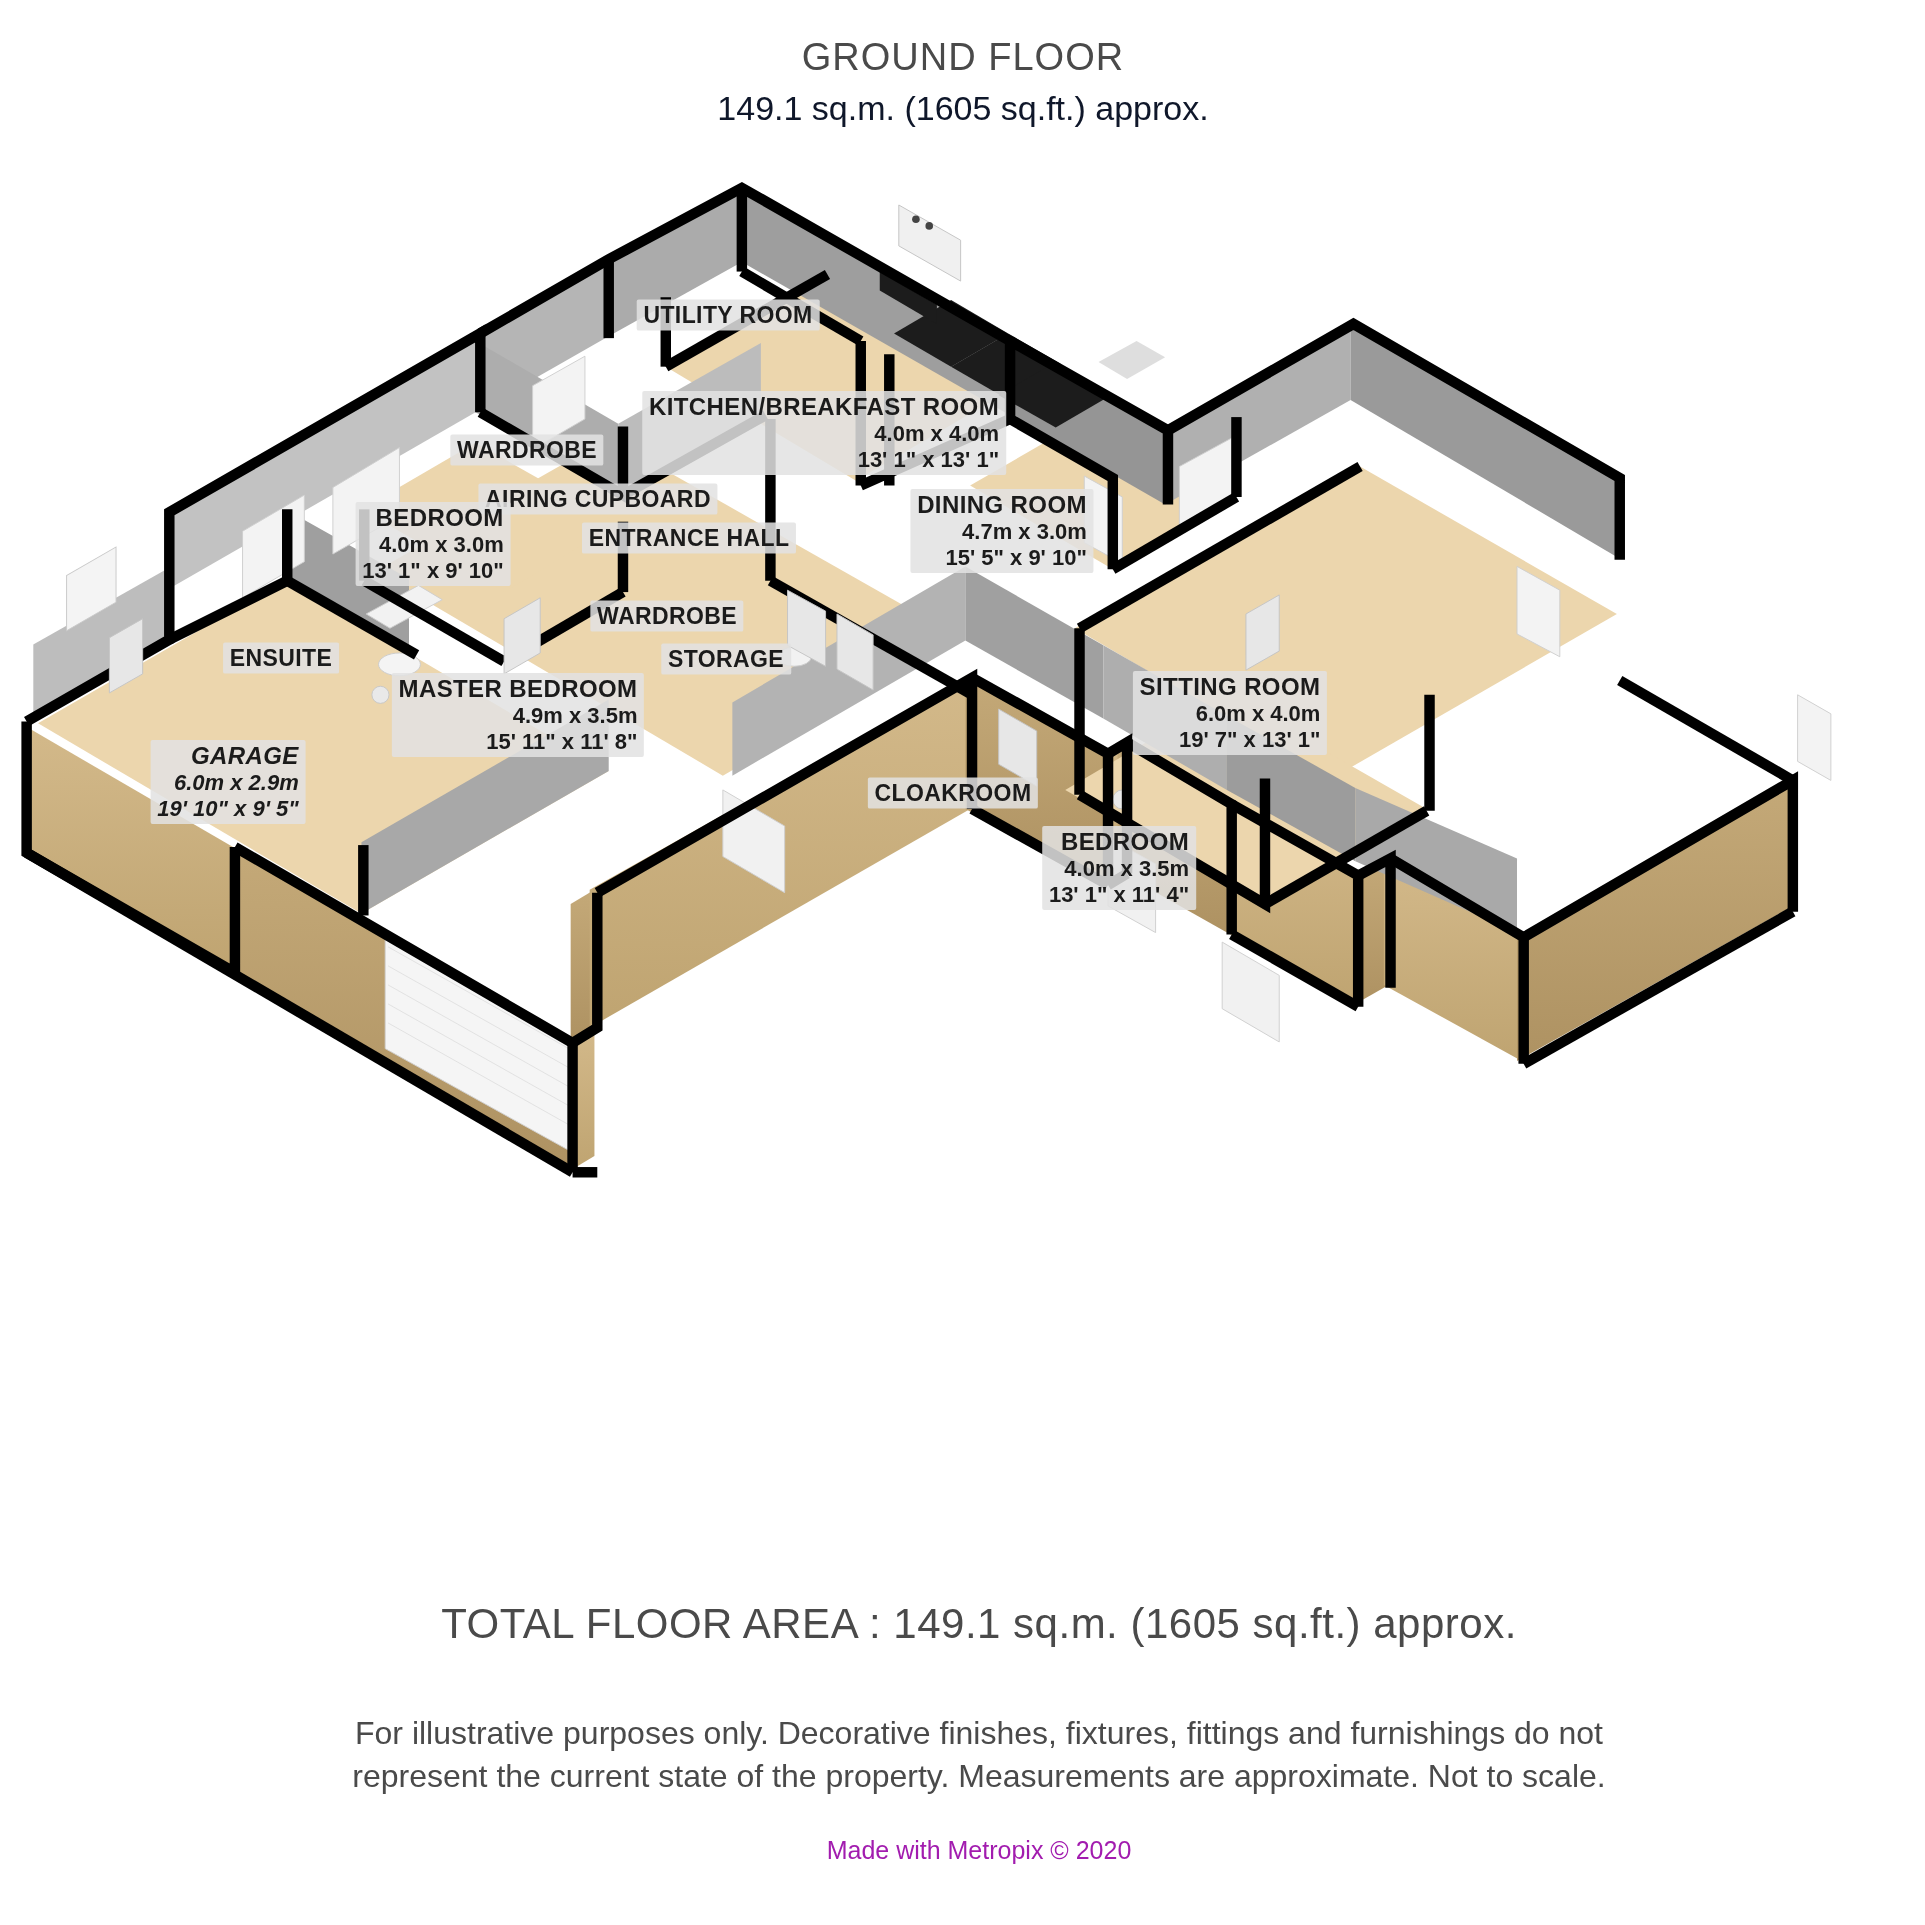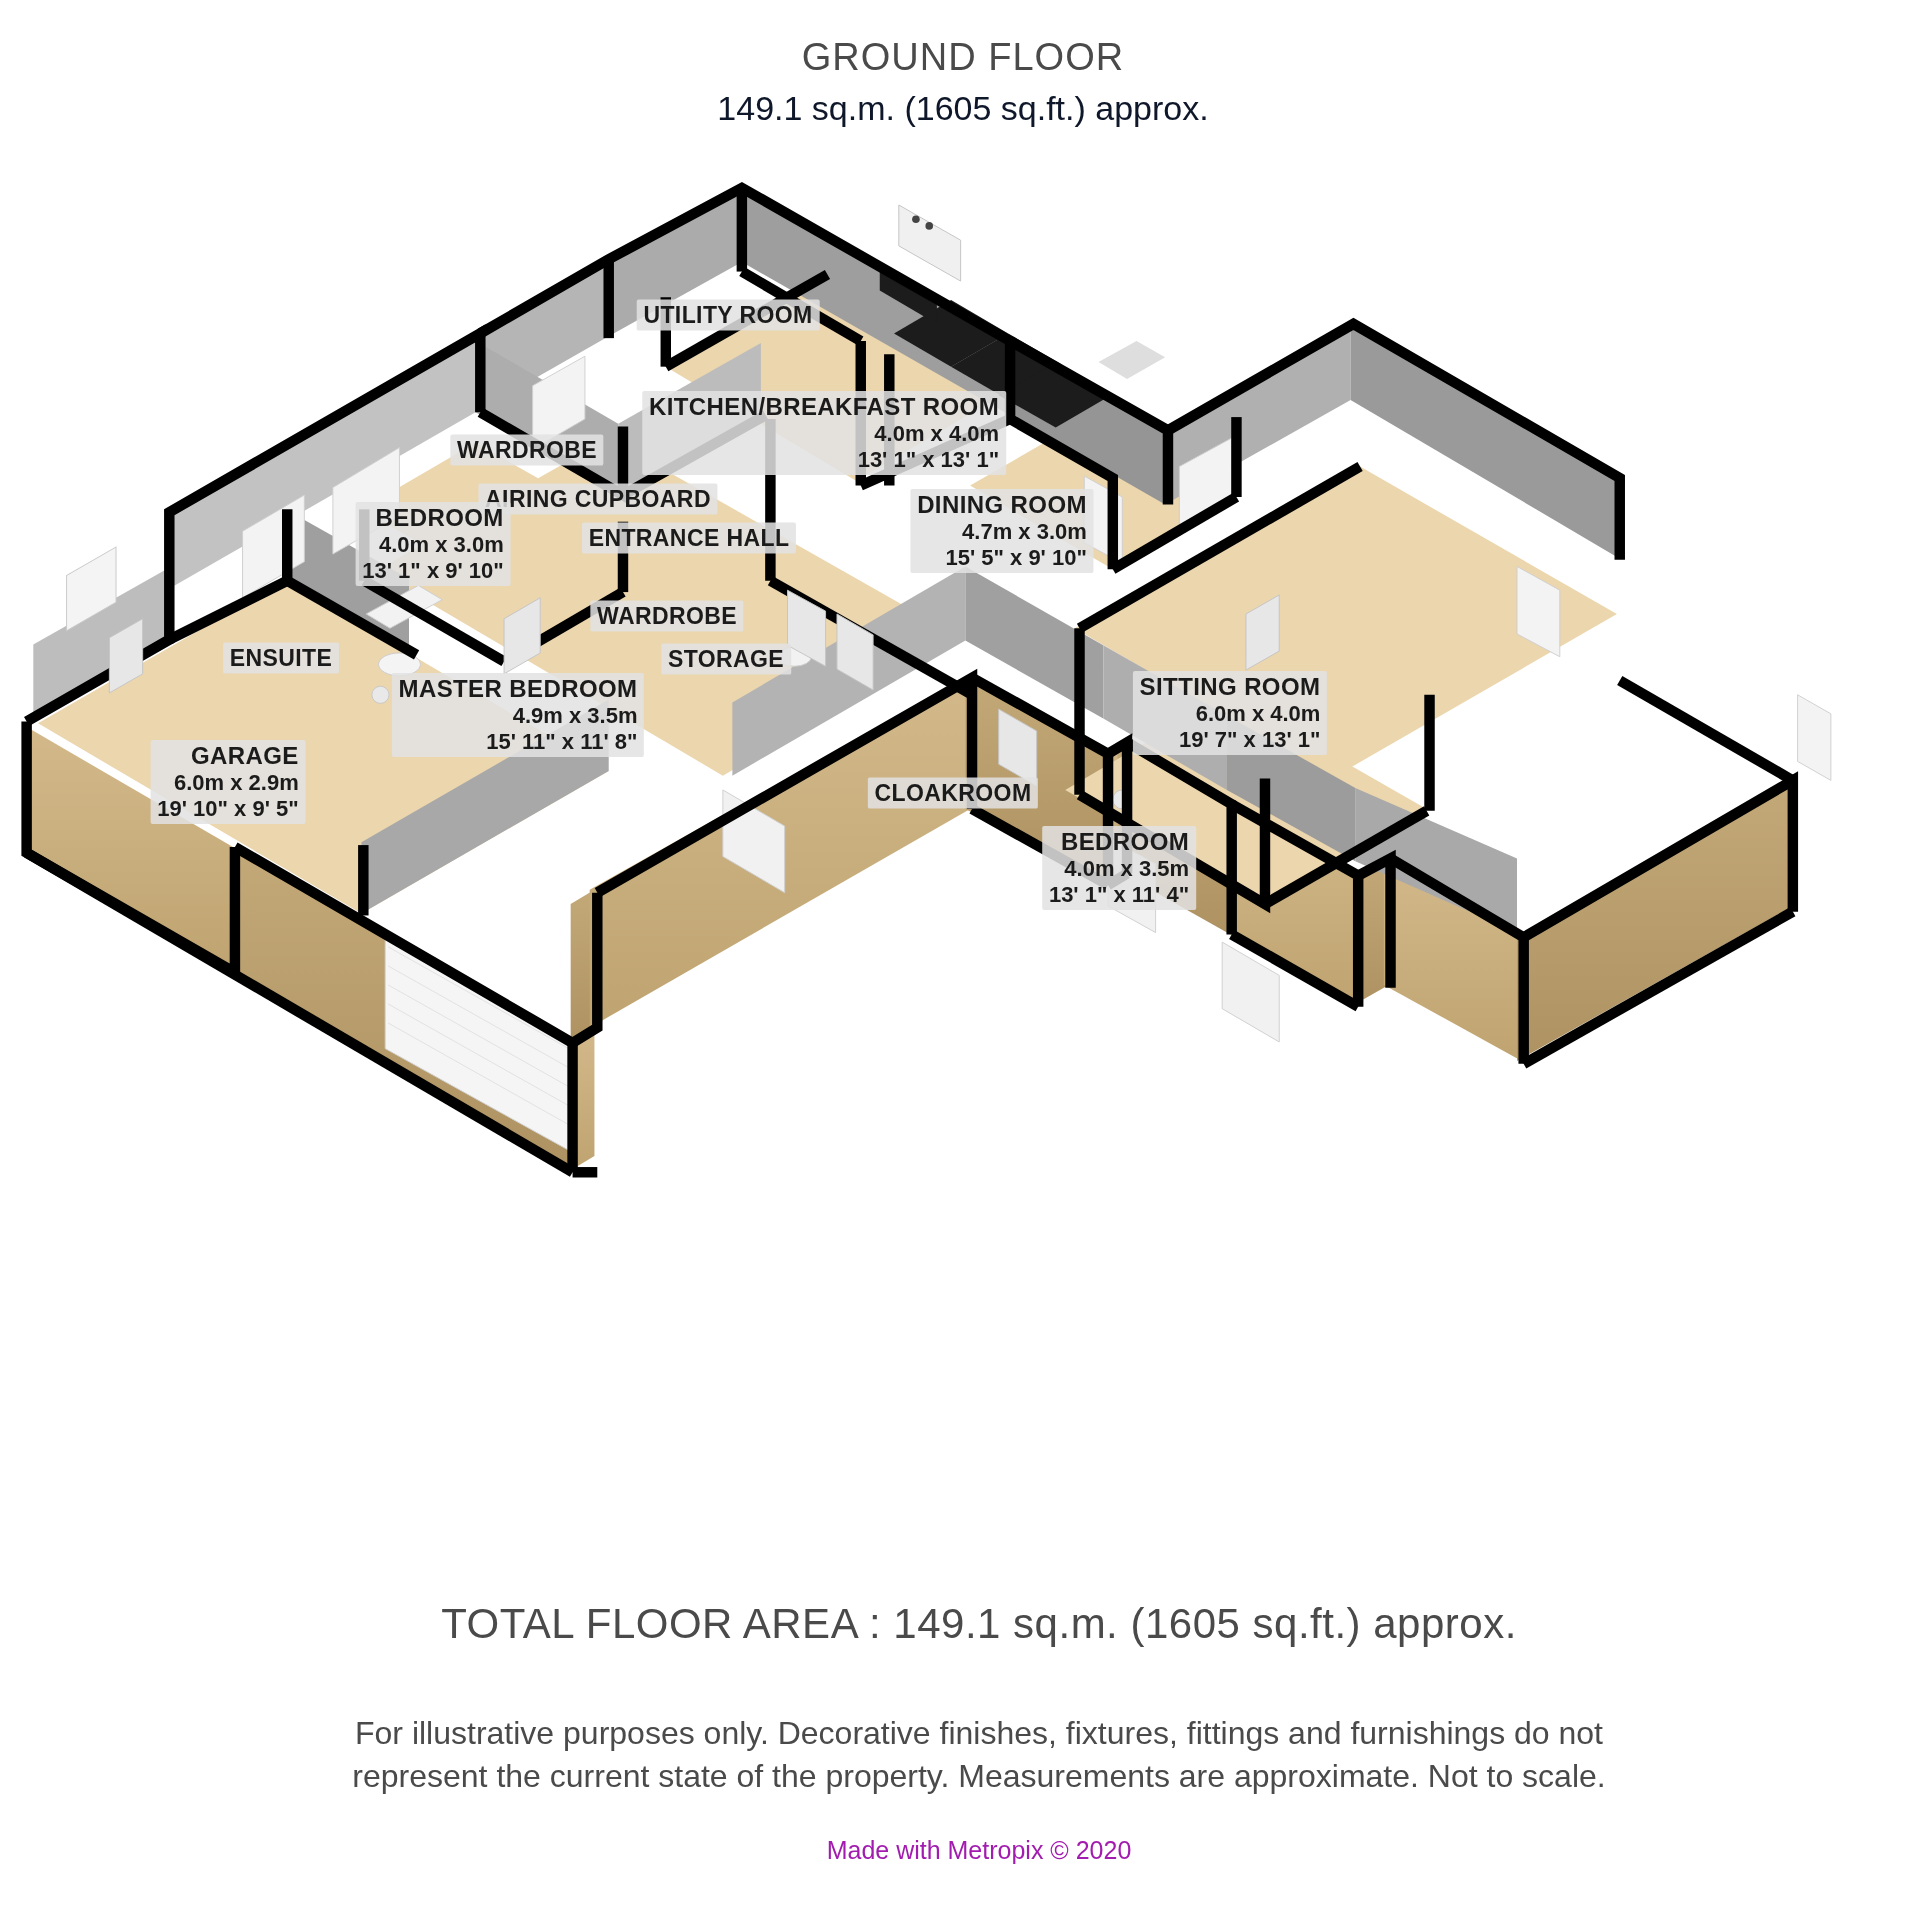--- a/index.html
+++ b/index.html
@@ -327,21 +327,21 @@
       <div class="dm">4.9m x 3.5m</div>
       <div class="dm">15' 11" x 11' 8"</div>
     </div>
 
     <div class="label" style="left:1230px; top:532px;">
       <div class="nm">SITTING ROOM</div>
       <div class="dm">6.0m x 4.0m</div>
       <div class="dm">19' 7" x 13' 1"</div>
     </div>
 
-    <div class="label" style="left:228px; top:601px;">
+    <div class="label" style="left:228px; top:601px;font-style:italic;">
       <div class="nm">GARAGE</div>
       <div class="dm">6.0m x 2.9m</div>
       <div class="dm">19' 10" x 9' 5"</div>
     </div>
 
     <div class="label small" style="left:925px; top:612px;margin-left:28px;">
       <div class="nm">CLOAKROOM</div>
     </div>
 
     <div class="label" style="left:1119px; top:687px;">

